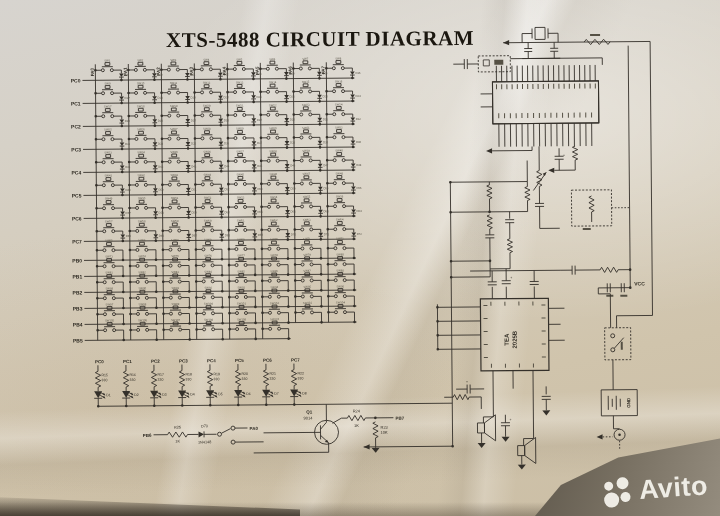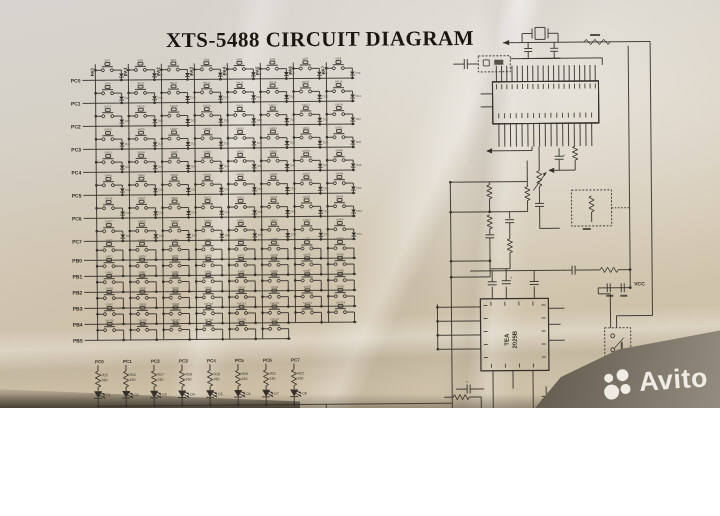--- a/index.html
+++ b/index.html
@@ -1,17 +1,17 @@
 <!DOCTYPE html>
 <html><head>
 <meta charset="utf-8">
 <style>
   html,body{margin:0;padding:0;}
   #photo{
-    position:relative;width:720px;height:408px;overflow:hidden;
+    position:relative;width:720px;height:516px;overflow:hidden;
     background:
       radial-gradient(620px 320px at 78% 22%, rgba(255,255,255,.42), transparent 65%),
       radial-gradient(500px 260px at 18% 80%, rgba(190,170,140,.25), transparent 70%),
       linear-gradient(115deg, transparent 52%, rgba(255,255,255,.30) 57%, rgba(150,140,122,.12) 60%, transparent 66%),
       linear-gradient(168deg,#d7d4cf 0%,#d6d1c7 22%,#d4cbb9 48%,#d0c4ac 72%,#cbbea5 100%);
     font-family:"Liberation Sans",sans-serif;
   }
   .crease{position:absolute;inset:0;pointer-events:none;
     background:
       linear-gradient(100deg, transparent 30%, rgba(255,255,255,.25) 33%, transparent 37%),

